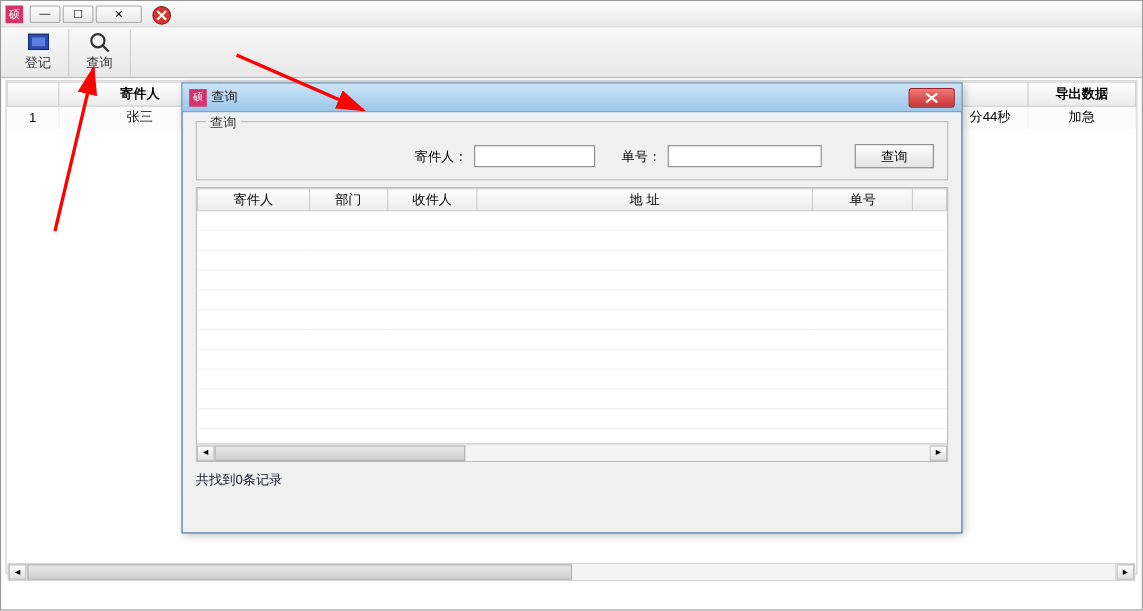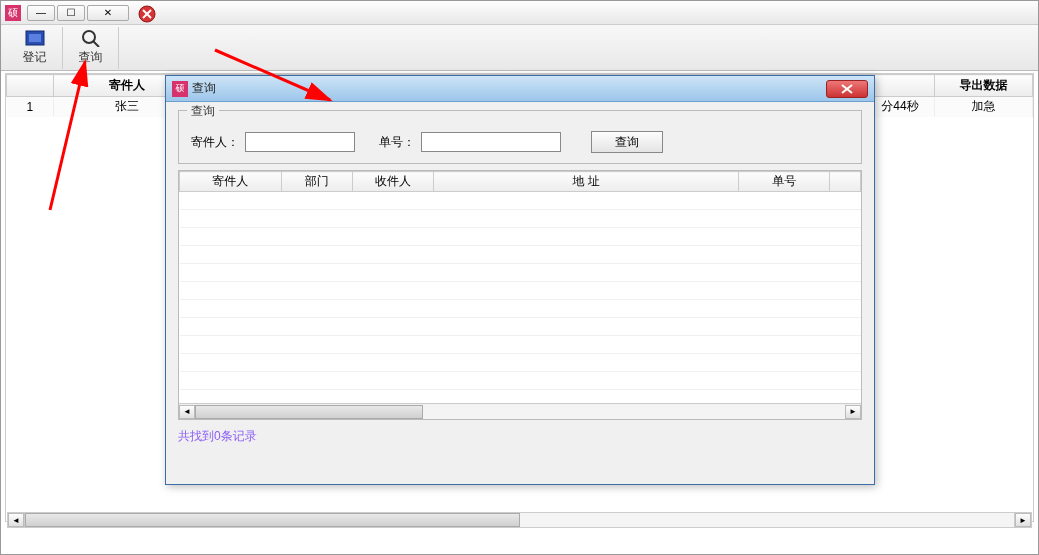--- a/index.html
+++ b/index.html
@@ -38,36 +38,36 @@
     
     .dialog { position: absolute; left: 165px; top: 75px; width: 710px; height: 410px; background: #f0f0f0; border: 1px solid #3a6ea5; box-shadow: 2px 2px 8px rgba(0,0,0,0.25); }
     .dlg-titlebar { height: 26px; background: linear-gradient(#cde4f7,#9cc6ea); border-bottom:1px solid #6a9fd0; display: flex; align-items: center; padding: 0 6px; }
     .dlg-titlebar .app-icon { width: 16px; height: 16px; background: #d6336c; color: #fff; font-size: 9px; display:flex;align-items:center;justify-content:center; margin-right:4px;}
     .dlg-titlebar .dlg-title { flex:1; font-size:12px; color:#222; }
     .dlg-close { width: 42px; height: 18px; background: linear-gradient(#e77,#c33); border: 1px solid #922; border-radius: 3px; display:flex; align-items:center; justify-content:center; color:#fff; cursor:pointer; }
     
     .dlg-body { padding: 8px 12px; height: calc(100% - 26px); position: relative; }
     .groupbox { border: 1px solid #bbb; position: relative; padding: 20px 12px 10px; margin-bottom: 6px; background: #f0f0f0;}
     .groupbox .legend { position: absolute; top: -8px; left: 8px; background: #f0f0f0; padding: 0 4px; font-size: 12px; color:#333;}
-    .search-row { display: flex; align-items: center; gap: 6px; }
+    .search-row { display: flex; align-items: center; gap: 6px; justify-content: flex-end; }
     .search-row label { font-size: 12px; }
     .search-row input { height: 20px; border: 1px solid #888; font-size: 12px; padding: 0 3px; }
     .search-btn { width: 72px; height: 22px; background: linear-gradient(#fdfdfd,#e4e4e4); border: 1px solid #888; cursor: pointer; font-size: 12px; }
     
     .result-area { border: 1px solid #bbb; background: #fff; height: 250px; overflow: hidden; position: relative;}
     .result-tbl { width: 100%; border-collapse: collapse; }
     .result-tbl th { background: linear-gradient(#fdfdfd,#ececec); border: 1px solid #ccc; height: 20px; font-size:12px; font-weight: normal; text-align:center;}
     .result-tbl td { border-bottom: 1px solid #f0f0f0; height: 18px; }
     
     .dlg-hscroll { position: absolute; bottom: 0; left:0; right:0; height:16px; background:#f0f0f0; border-top:1px solid #ccc; display:flex; align-items:center;}
     .dlg-hscroll .arrow { width:16px; height:14px; background:linear-gradient(#fdfdfd,#e0e0e0); border:1px solid #bbb; display:flex;align-items:center;justify-content:center;font-size:8px;}
     .dlg-hscroll .track { flex:1; height:14px; background:#f4f4f4; position:relative;}
     .dlg-hscroll .thumb { position:absolute; left:0; width:35%; height:100%; background:linear-gradient(#e8e8e8,#d0d0d0); border:1px solid #aaa;}
     
-    .dlg-status { margin-top: 8px; font-size: 12px; color: #8b5cf6; }
+    .dlg-status { margin-top: 8px; font-size: 12px; color: #0f172a; }
     
     
     .arrow-svg { position: absolute; pointer-events: none; z-index: 1000; }
   </style>
 </head>
 <body>
 
 <div class="main-window">
   <div class="main-titlebar">
     <div class="app-icon">硕</div>

